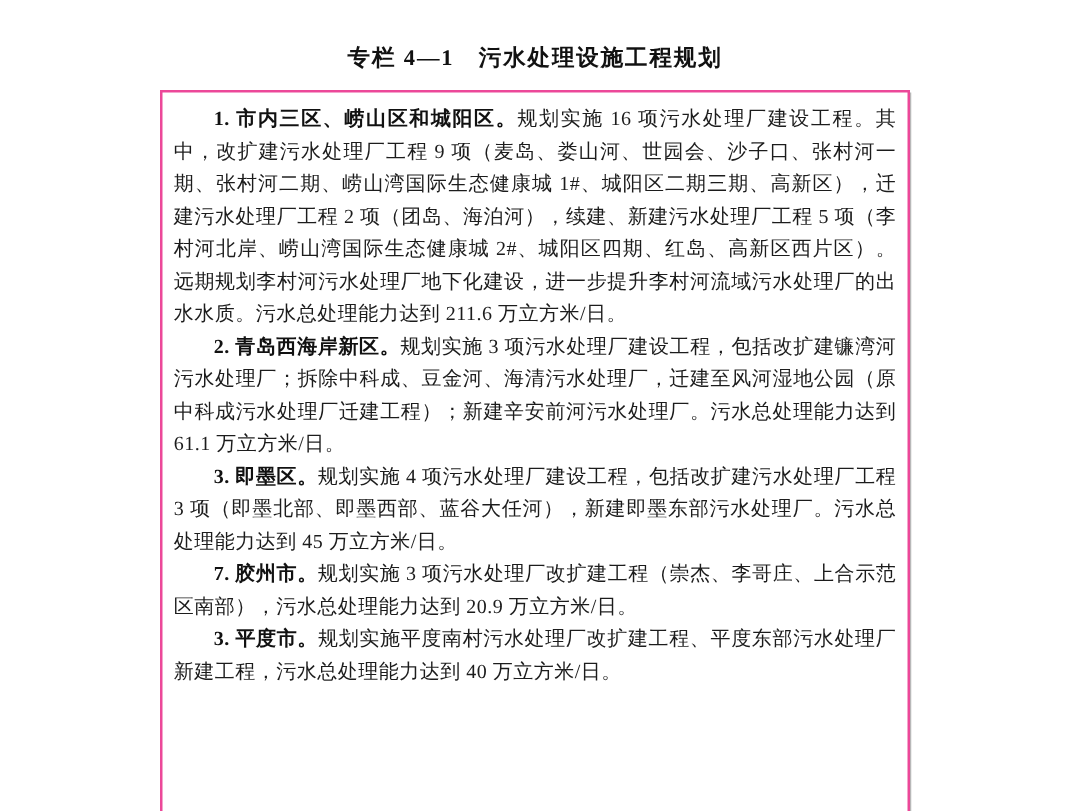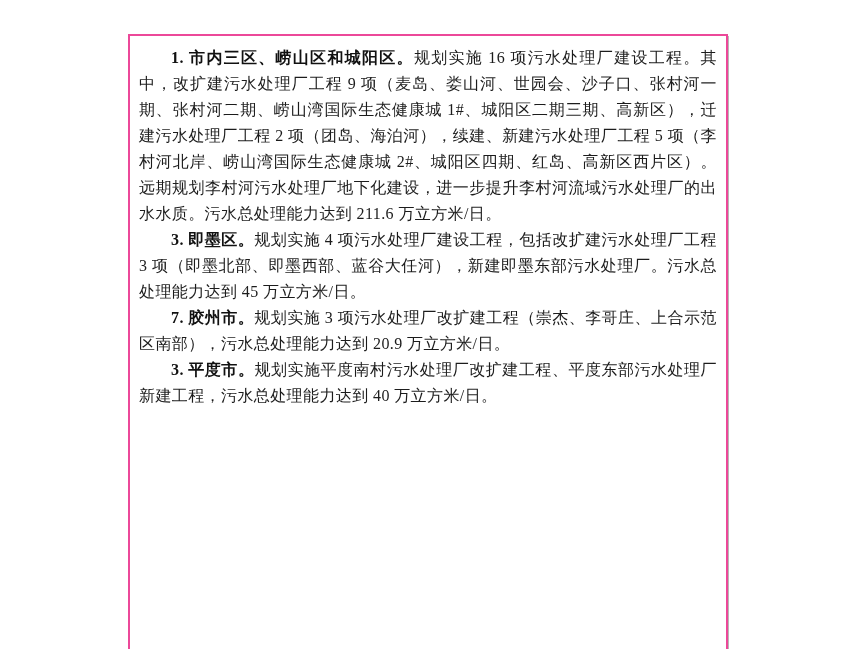--- a/index.html
+++ b/index.html
@@ -51,24 +51,26 @@
   }
   .para .lead {
     font-weight: bold;
     color: #111111;
   }
 </style>
 </head>
 <body>
 
 <div class="page">
+  <h1 class="doc-title">专栏 4—1　污水处理设施工程规划</h1>
 
   <div class="content-box">
     <p class="para"><span class="lead">1. 市内三区、崂山区和城阳区。</span><span class="body-text">规划实施 16 项污水处理厂建设工程。其中，改扩建污水处理厂工程 9 项（麦岛、娄山河、世园会、沙子口、张村河一期、张村河二期、崂山湾国际生态健康城 1#、城阳区二期三期、高新区），迁建污水处理厂工程 2 项（团岛、海泊河），续建、新建污水处理厂工程 5 项（李村河北岸、崂山湾国际生态健康城 2#、城阳区四期、红岛、高新区西片区）。远期规划李村河污水处理厂地下化建设，进一步提升李村河流域污水处理厂的出水水质。污水总处理能力达到 211.6 万立方米/日。</span></p>
 
+    <p class="para"><span class="lead">2. 青岛西海岸新区。</span><span class="body-text">规划实施 3 项污水处理厂建设工程，包括改扩建镰湾河污水处理厂；拆除中科成、豆金河、海清污水处理厂，迁建至风河湿地公园（原中科成污水处理厂迁建工程）；新建辛安前河污水处理厂。污水总处理能力达到 61.1 万立方米/日。</span></p>
 
     <p class="para"><span class="lead">3. 即墨区。</span><span class="body-text">规划实施 4 项污水处理厂建设工程，包括改扩建污水处理厂工程 3 项（即墨北部、即墨西部、蓝谷大任河），新建即墨东部污水处理厂。污水总处理能力达到 45 万立方米/日。</span></p>
 
     <p class="para"><span class="lead">7. 胶州市。</span><span class="body-text">规划实施 3 项污水处理厂改扩建工程（崇杰、李哥庄、上合示范区南部），污水总处理能力达到 20.9 万立方米/日。</span></p>
 
     <p class="para"><span class="lead">3. 平度市。</span><span class="body-text">规划实施平度南村污水处理厂改扩建工程、平度东部污水处理厂新建工程，污水总处理能力达到 40 万立方米/日。</span></p>
 
   </div>
 </div>
 

